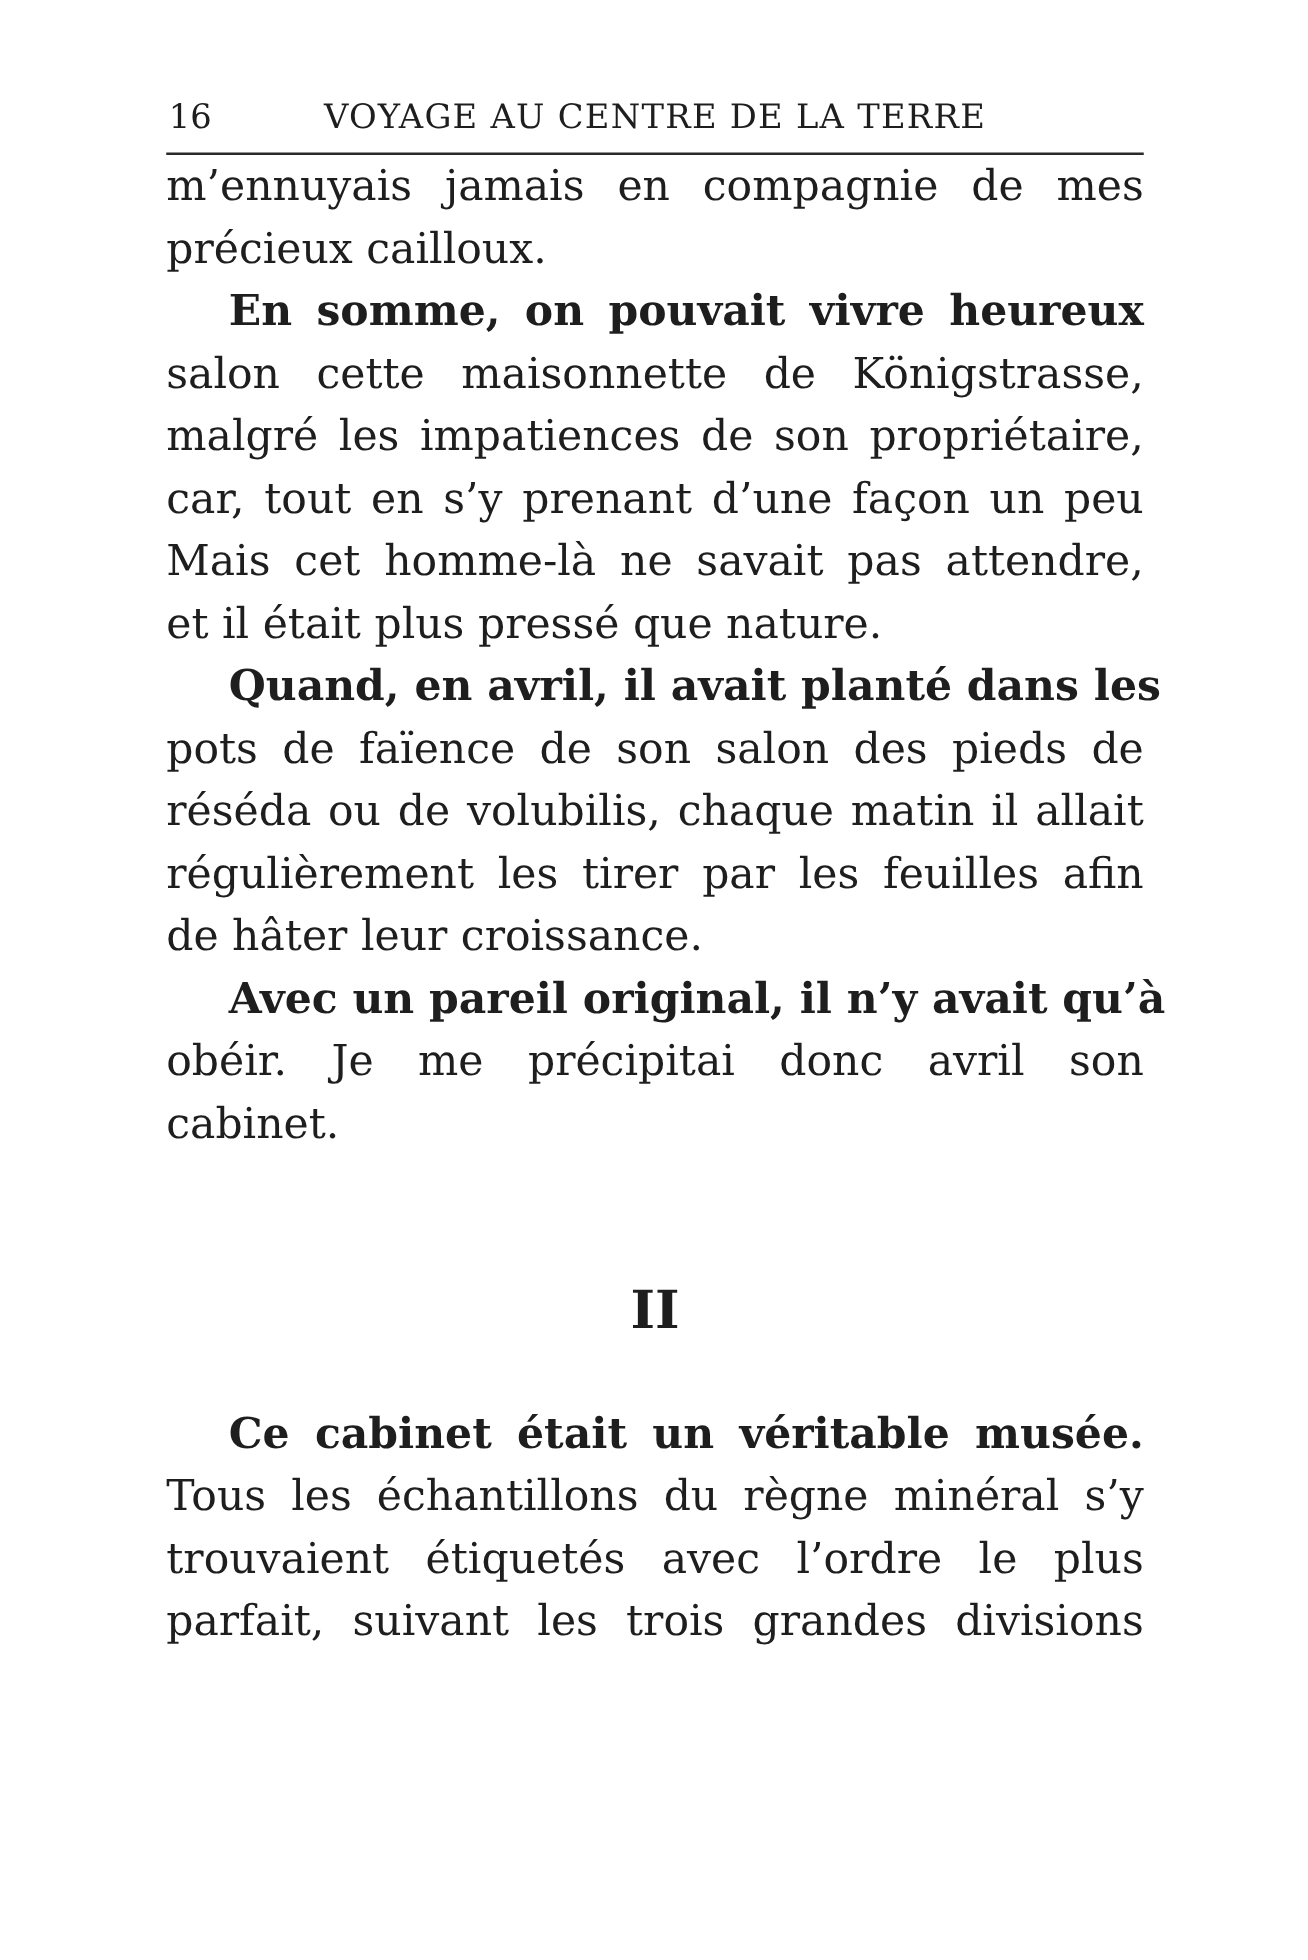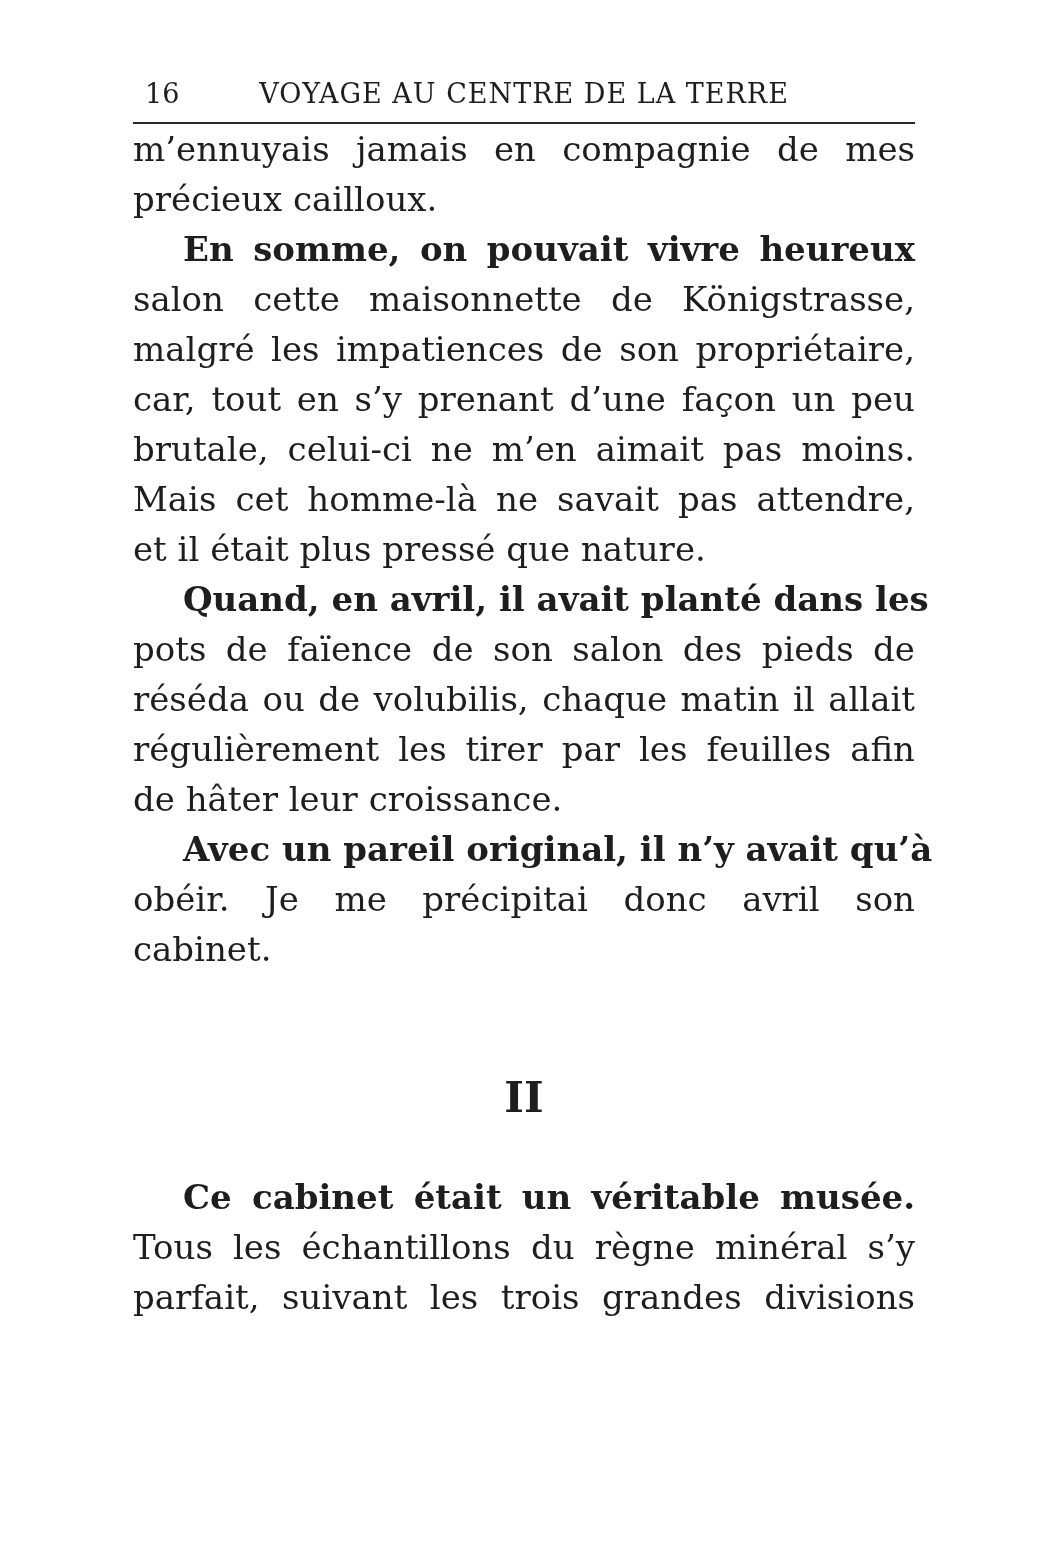--- a/index.html
+++ b/index.html
@@ -16,21 +16,21 @@
     width: 1046px;
     height: 1568px;
     padding: 78px 131px 0 133px;
   }
   .page-header {
     position: relative;
     height: 32px;
   }
   .page-number {
     position: absolute;
-    left: 12px;
+    left: 2px;
     top: 0;
     font-size: 27px;
     line-height: 32px;
   }
   .running-title {
     display: block;
     text-align: center;
     font-size: 27px;
     line-height: 32px;
     letter-spacing: 1px;
@@ -79,34 +79,34 @@
 
   <hr class="header-rule">
 
   <div class="body-block">
       <div class="line">m’ennuyais jamais en compagnie de mes</div>
       <div class="line para-last">précieux cailloux.</div>
       <div class="line indent">En somme, on pouvait vivre heureux</div>
       <div class="line">salon cette maisonnette de Königstrasse,</div>
       <div class="line">malgré les impatiences de son propriétaire,</div>
       <div class="line">car, tout en s’y prenant d’une façon un peu</div>
-      <div class="line">brutale, celui-ci ne m’en aimait pas moins.</div>
       <div class="line">Mais cet homme-là ne savait pas attendre,</div>
       <div class="line para-last">et il était plus pressé que nature.</div>
       <div class="line indent">Quand, en avril, il avait planté dans les</div>
       <div class="line">pots de faïence de son salon des pieds de</div>
       <div class="line">réséda ou de volubilis, chaque matin il allait</div>
       <div class="line">régulièrement les tirer par les feuilles afin</div>
       <div class="line para-last">de hâter leur croissance.</div>
       <div class="line indent">Avec un pareil original, il n’y avait qu’à</div>
       <div class="line">obéir. Je me précipitai donc avril son</div>
       <div class="line para-last">cabinet.</div>
     </div>
 
   <div class="chapter-heading">II</div>
 
   <div class="body-block body-block-after">
       <div class="line indent">Ce cabinet était un véritable musée.</div>
       <div class="line">Tous les échantillons du règne minéral s’y</div>
+      <div class="line">trouvaient étiquetés avec l’ordre le plus</div>
       <div class="line">parfait, suivant les trois grandes divisions</div>
     </div>
 
 </div>
 
 </body></html>

